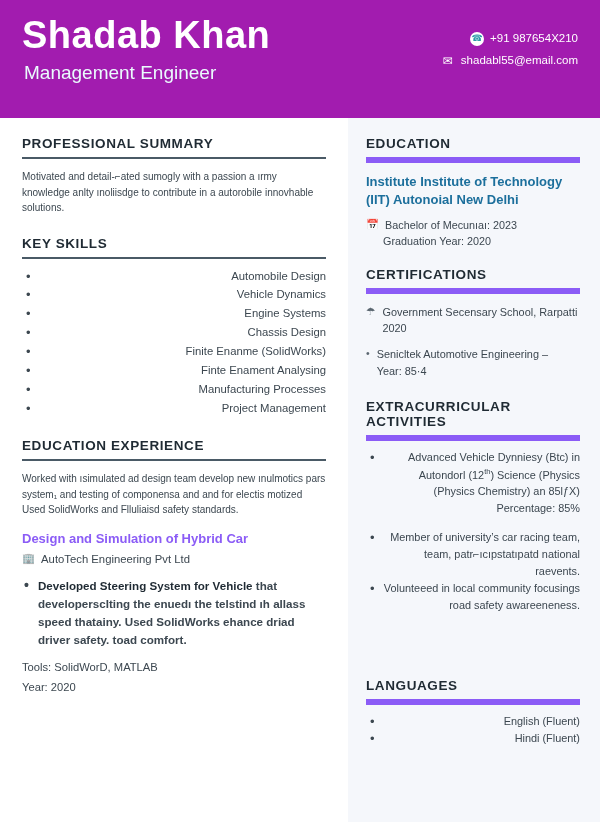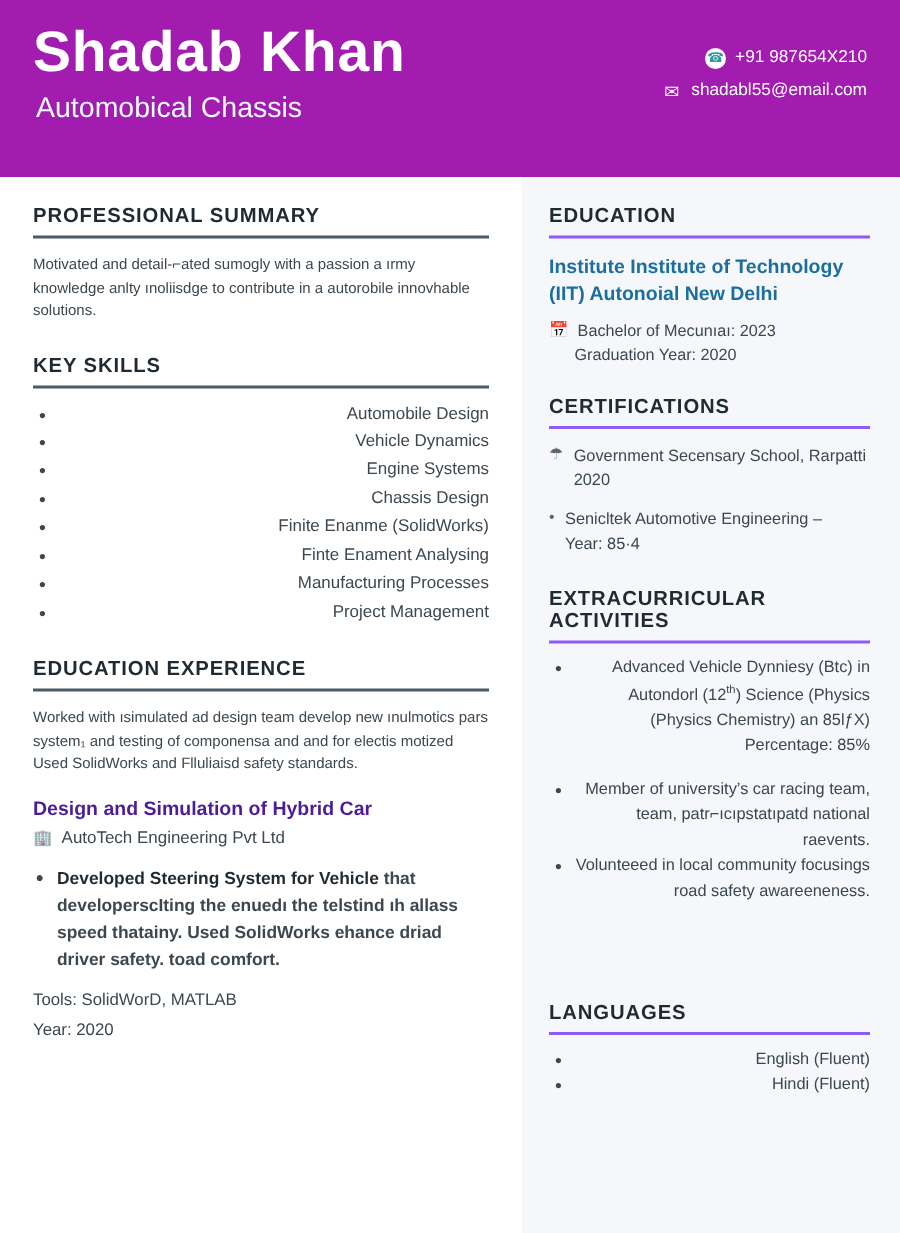--- a/index.html
+++ b/index.html
@@ -95,21 +95,21 @@
   h2.sec {
     margin: 0 0 0 0;
     font-size: 13.5px;
     font-weight: bold;
     color: #1f2a33;
     letter-spacing: 0.6px;
     padding-bottom: 6px;
     border-bottom: 2px solid #4a5a66;
   }
   .col-right h2.sec {
-    border-bottom: 2px solid #8b5cf6;
+    border-bottom: 6px solid #8b5cf6;
   }
   .sec-block { margin-bottom: 20px; }
   p.para {
     margin: 10px 0 0 0;
     font-size: 10px;
     line-height: 1.55;
     color: #3c4750;
   }
   ul.bul {
     margin: 8px 0 0 0;
@@ -128,21 +128,21 @@
     position: absolute;
     left: -12px;
     top: -1px;
     color: #3c4750;
     font-size: 13px;
   }
   .subhead {
     margin: 12px 0 0 0;
     font-size: 13px;
     font-weight: bold;
-    color: #4c1d95;
+    color: #8b5cf6;
     line-height: 1.35;
   }
   .org {
     margin: 5px 0 0 0;
     font-size: 11.3px;
     color: #3c4750;
     display: flex;
     align-items: center;
     gap: 6px;
   }
@@ -209,21 +209,21 @@
   .spacer-lang { height: 44px; }
   sup { font-size: 7.5px; }
 </style>
 </head>
 <body>
 
 <div class="page">
 
   <div class="header">
     <h1 class="name">Shadab Khan</h1>
-    <div class="role">Automobical Chassis</div>
+    <div class="role">Management Engineer</div>
 
     <div class="contact">
       <div class="row">
         <span class="cicon">☎</span>
         <span>+91 987654X210</span>
       </div>
       <div class="row">
         <span class="cicon mail">✉</span>
         <span>shadabl55@email.com</span>
       </div>

